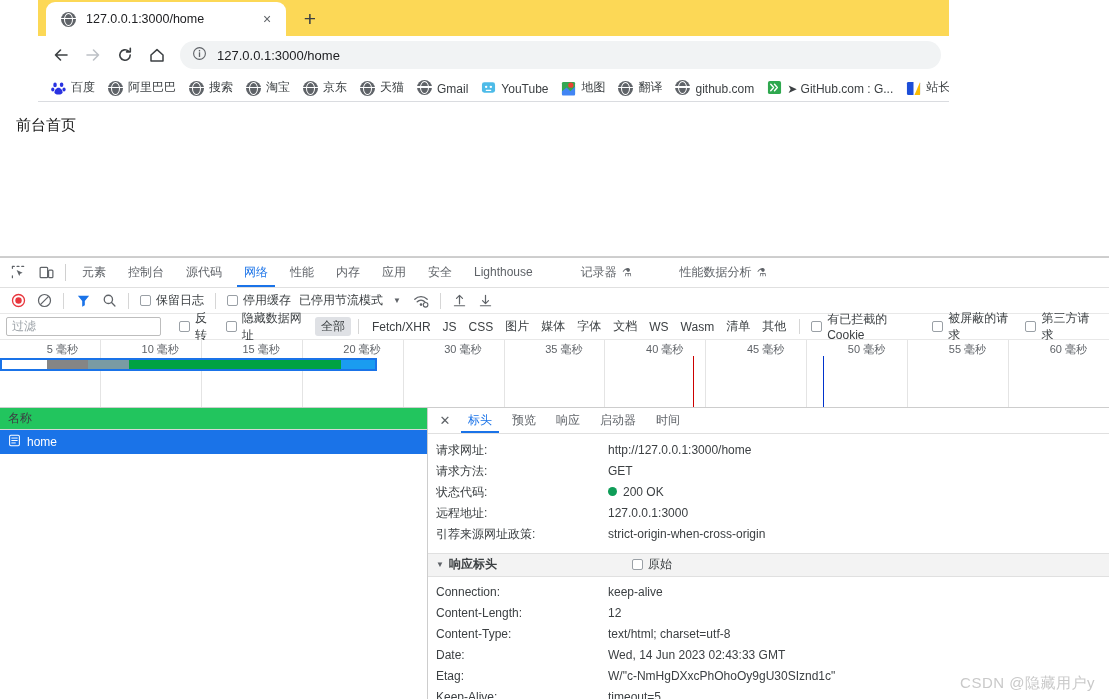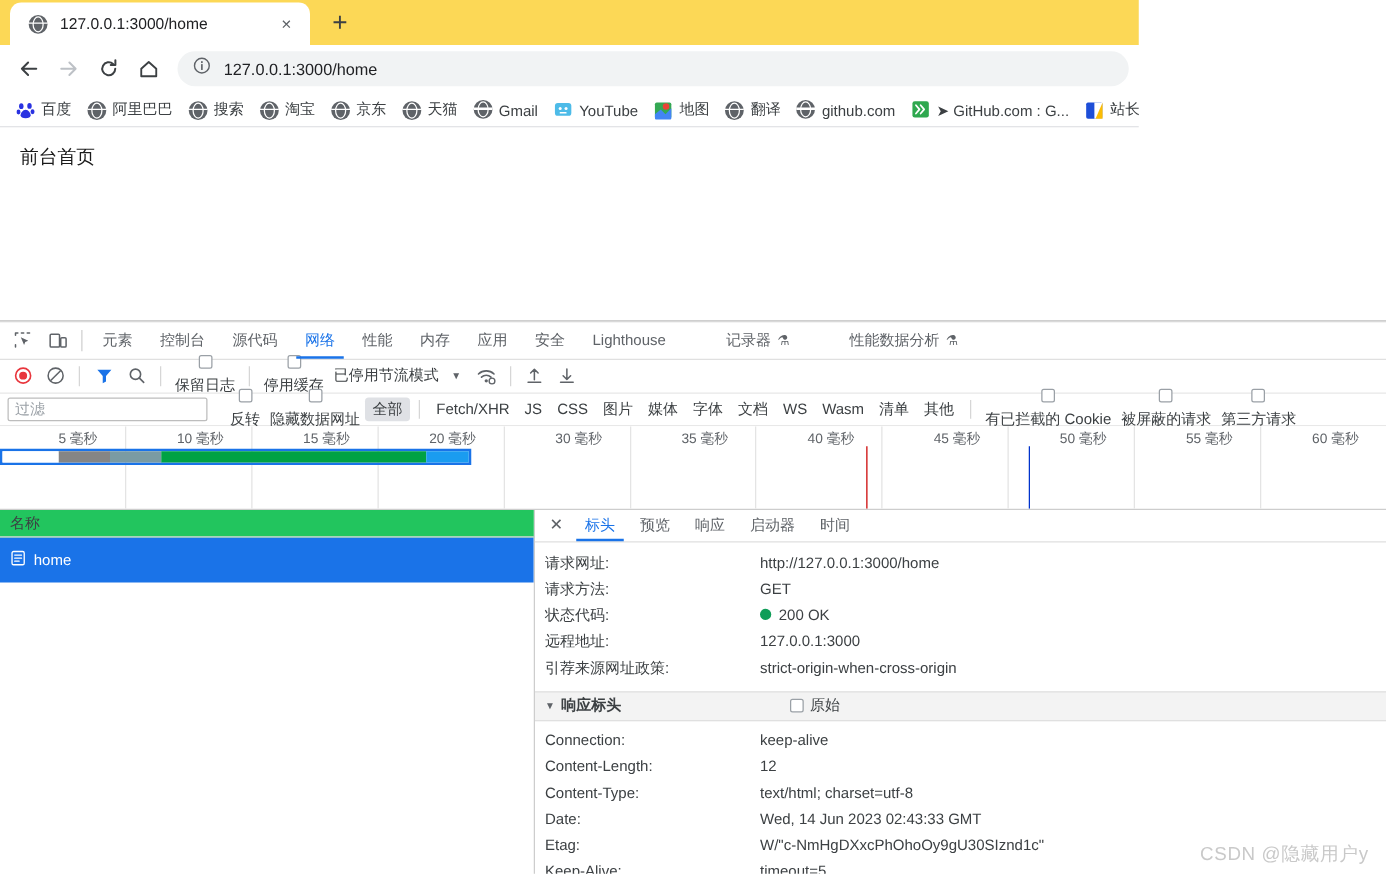--- a/index.html
+++ b/index.html
@@ -6,21 +6,21 @@
   html, body {
     margin: 0; padding: 0;
     width: 1109px; height: 699px;
     overflow: hidden;
     background: #fff;
     font-family: "Liberation Sans", "DejaVu Sans", sans-serif;
     -webkit-font-smoothing: antialiased;
   }
 
   
-  .browser { width: 911px; }
+  .browser { width: 911px; margin-left: 38px; }
 
   .tabstrip {
     height: 36px;
     background: #fcd856;
     display: flex;
     align-items: flex-end;
     padding-left: 8px;
     position: relative;
   }
   .tab {
@@ -203,21 +203,20 @@
     display: flex; align-items: center; justify-content: center;
     cursor: pointer;
     color: #5f6368;
   }
   .tb-sep { width: 1px; height: 16px; background: #d6d6d6; margin: 0 5px; }
   .chk {
     display: inline-flex; align-items: center;
     gap: 5px; cursor: pointer;
     font-size: 12px; color: #3c4043;
     padding: 0 4px;
-    flex-direction: column;
   }
   .cbox {
     width: 11px; height: 11px;
     border: 1px solid #9aa0a6;
     border-radius: 2px;
     background: #fff;
     flex: 0 0 11px;
   }
   .tb-text { font-size: 12px; color: #3c4043; padding: 0 2px; }
   .caret { font-size: 8px; color: #5f6368; padding: 0 6px; cursor: pointer; }
@@ -319,21 +318,21 @@
     background: #22c55e;
     border-bottom: 1px solid #d8d8d8;
     display: flex;
     align-items: center;
     padding: 0 8px;
     font-size: 12px;
     color: #3c4043;
   }
   .req-list { flex: 1 1 auto; overflow: hidden; }
   .req-row {
-    height: 36px;
+    height: 24px;
     display: flex;
     align-items: center;
     padding: 0 8px;
     gap: 6px;
     font-size: 12px;
     cursor: pointer;
   }
   .req-row.selected { background: #1a73e8; color: #fff; }
 
   .detail-pane {

